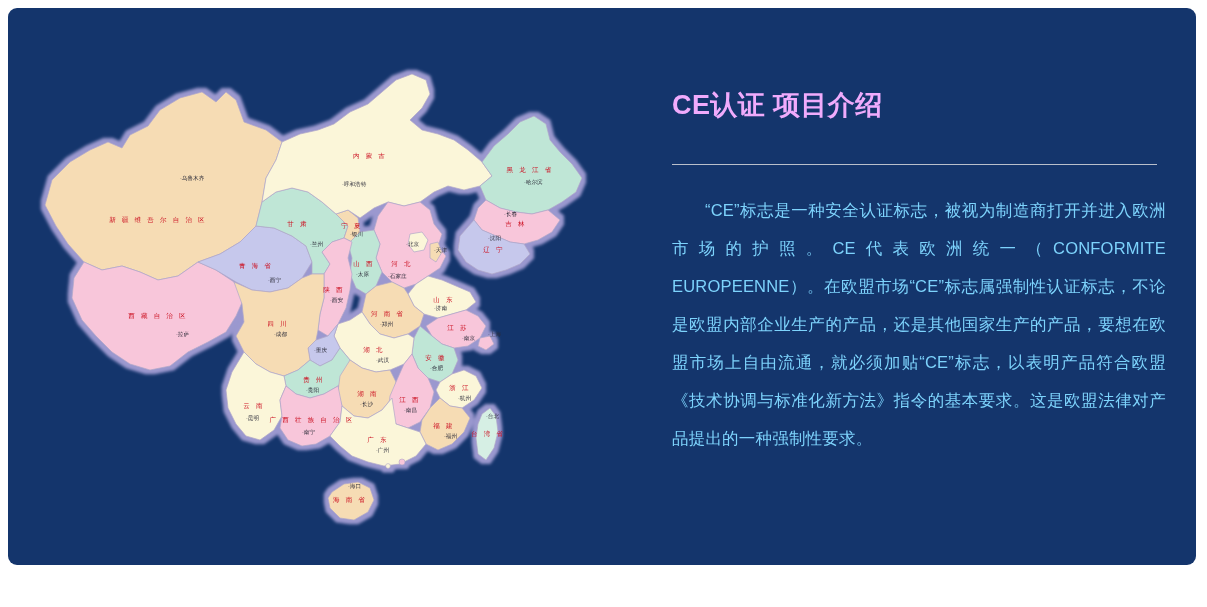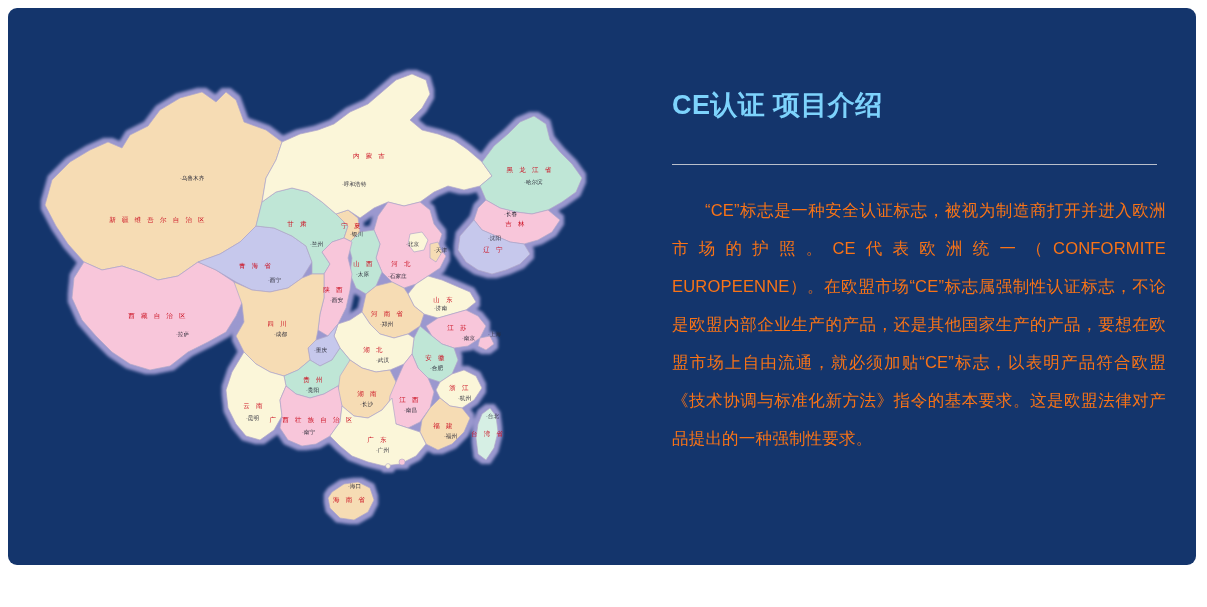--- a/index.html
+++ b/index.html
@@ -43,38 +43,38 @@
   }
   #content {
     position: absolute;
     left: 656px;
     top: 80px;
     width: 500px;
   }
   #title {
     font-size: 27px;
     font-weight: bold;
-    color: #7dd3fc;
+    color: #f0abfc;
     letter-spacing: 0.4px;
     line-height: 34px;
     margin: 0 0 0 8px;
     white-space: nowrap;
   }
   #divider {
     margin: 42px 0 0 8px;
     width: 485px;
     height: 1px;
     background: #b9bfcb;
   }
   #body-text {
     margin: 26px 0 0 8px;
     width: 494px;
     font-size: 16.5px;
     line-height: 38px;
-    color: #f97316;
+    color: #7dd3fc;
     text-indent: 33px;
     text-align: justify;
     text-justify: inter-character;
     letter-spacing: 0.2px;
   }
 </style>
 </head>
 <body>
 
 <div id="root">

